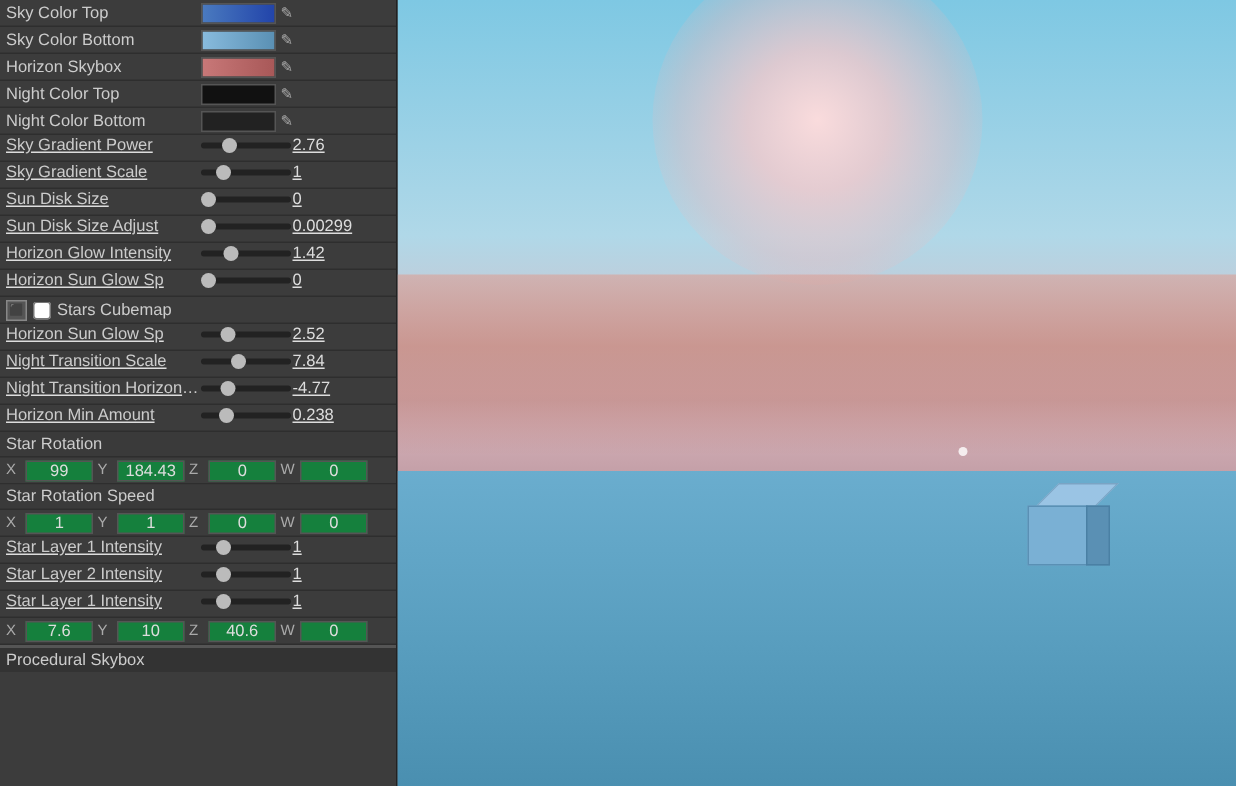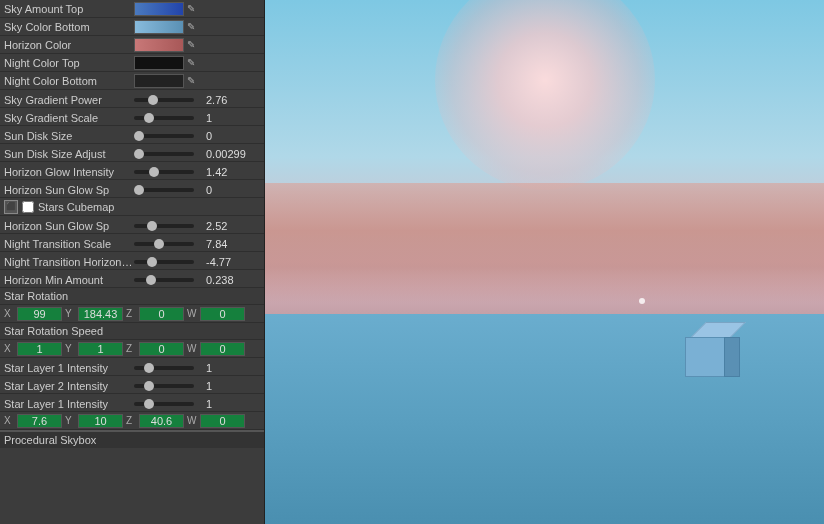--- a/index.html
+++ b/index.html
@@ -70,36 +70,37 @@
 
     .edit-icon {
       color: #aaa;
       font-size: 10px;
       cursor: pointer;
     }
 
     
     .prop-slider-row {
       display: flex;
-      align-items: flex-end;
+      align-items: flex-start;
       padding: 1px 4px;
       min-height: 18px;
       border-bottom: 1px solid #2e2e2e;
+      text-decoration: underline;
     }
 
     .prop-slider-row .prop-label {
       width: 130px;
       min-width: 130px;
     }
 
     .slider-container {
       display: flex;
       align-items: center;
       flex: 1;
-      gap: 12px;
+      gap: 1px;
     }
 
     input[type=range] {
       -webkit-appearance: none;
       width: 60px;
       height: 4px;
       background: #222;
       border-radius: 2px;
       outline: none;
     }
@@ -309,37 +310,37 @@
       right: 32%;
       opacity: 0.8;
     }
   </style>
 </head>
 <body>
 
 <div id="left-panel">
 
   <div class="prop-row">
-    <span class="prop-label">Sky Amount Top</span>
+    <span class="prop-label">Sky Color Top</span>
     <div class="prop-control">
       <span class="color-swatch" style="background: linear-gradient(to right, #4a7abf, #2244aa);"></span>
       <span class="edit-icon">✎</span>
     </div>
   </div>
 
   <div class="prop-row">
     <span class="prop-label">Sky Color Bottom</span>
     <div class="prop-control">
       <span class="color-swatch" style="background: linear-gradient(to right, #88bbdd, #5a90b4);"></span>
       <span class="edit-icon">✎</span>
     </div>
   </div>
 
   <div class="prop-row">
-    <span class="prop-label">Horizon Color</span>
+    <span class="prop-label">Horizon Skybox</span>
     <div class="prop-control">
       <span class="color-swatch" style="background: linear-gradient(to right, #c87878, #a85858);"></span>
       <span class="edit-icon">✎</span>
     </div>
   </div>
 
   <div class="prop-row">
     <span class="prop-label">Night Color Top</span>
     <div class="prop-control">
       <span class="color-swatch" style="background: #111111;"></span>

